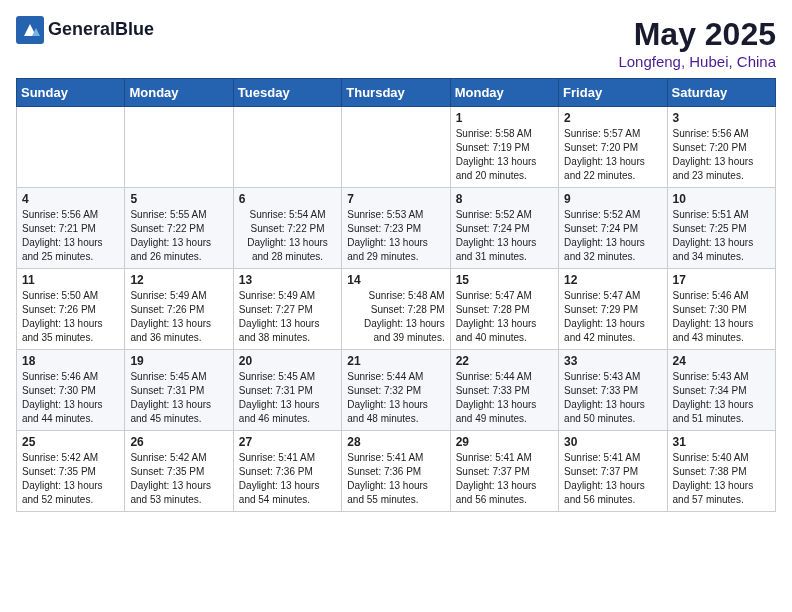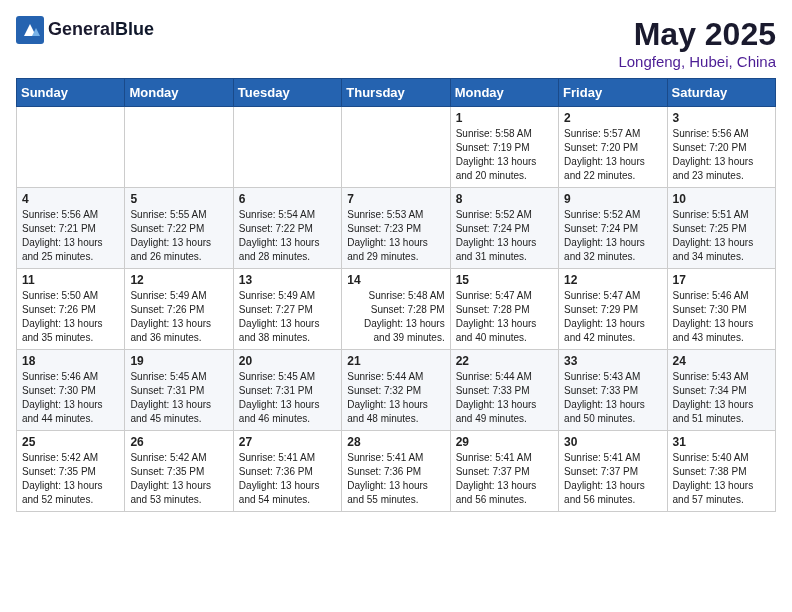--- a/index.html
+++ b/index.html
@@ -164,21 +164,21 @@
         </td>
         <td>
           <div class="day-num">5</div>
           <div class="day-info" style="white-space: pre-line;">Sunrise: 5:55 AM
 Sunset: 7:22 PM
 Daylight: 13 hours
 and 26 minutes.</div>
         </td>
         <td>
           <div class="day-num">6</div>
-          <div class="day-info" style="white-space: pre-line;">Sunrise: 5:54 AM
+          <div class="day-info" style="white-space: pre-line; text-align: center;">Sunrise: 5:54 AM
 Sunset: 7:22 PM
 Daylight: 13 hours
 and 28 minutes.</div>
         </td>
         <td>
           <div class="day-num">7</div>
           <div class="day-info" style="white-space: pre-line;">Sunrise: 5:53 AM
 Sunset: 7:23 PM
 Daylight: 13 hours
 and 29 minutes.</div>

